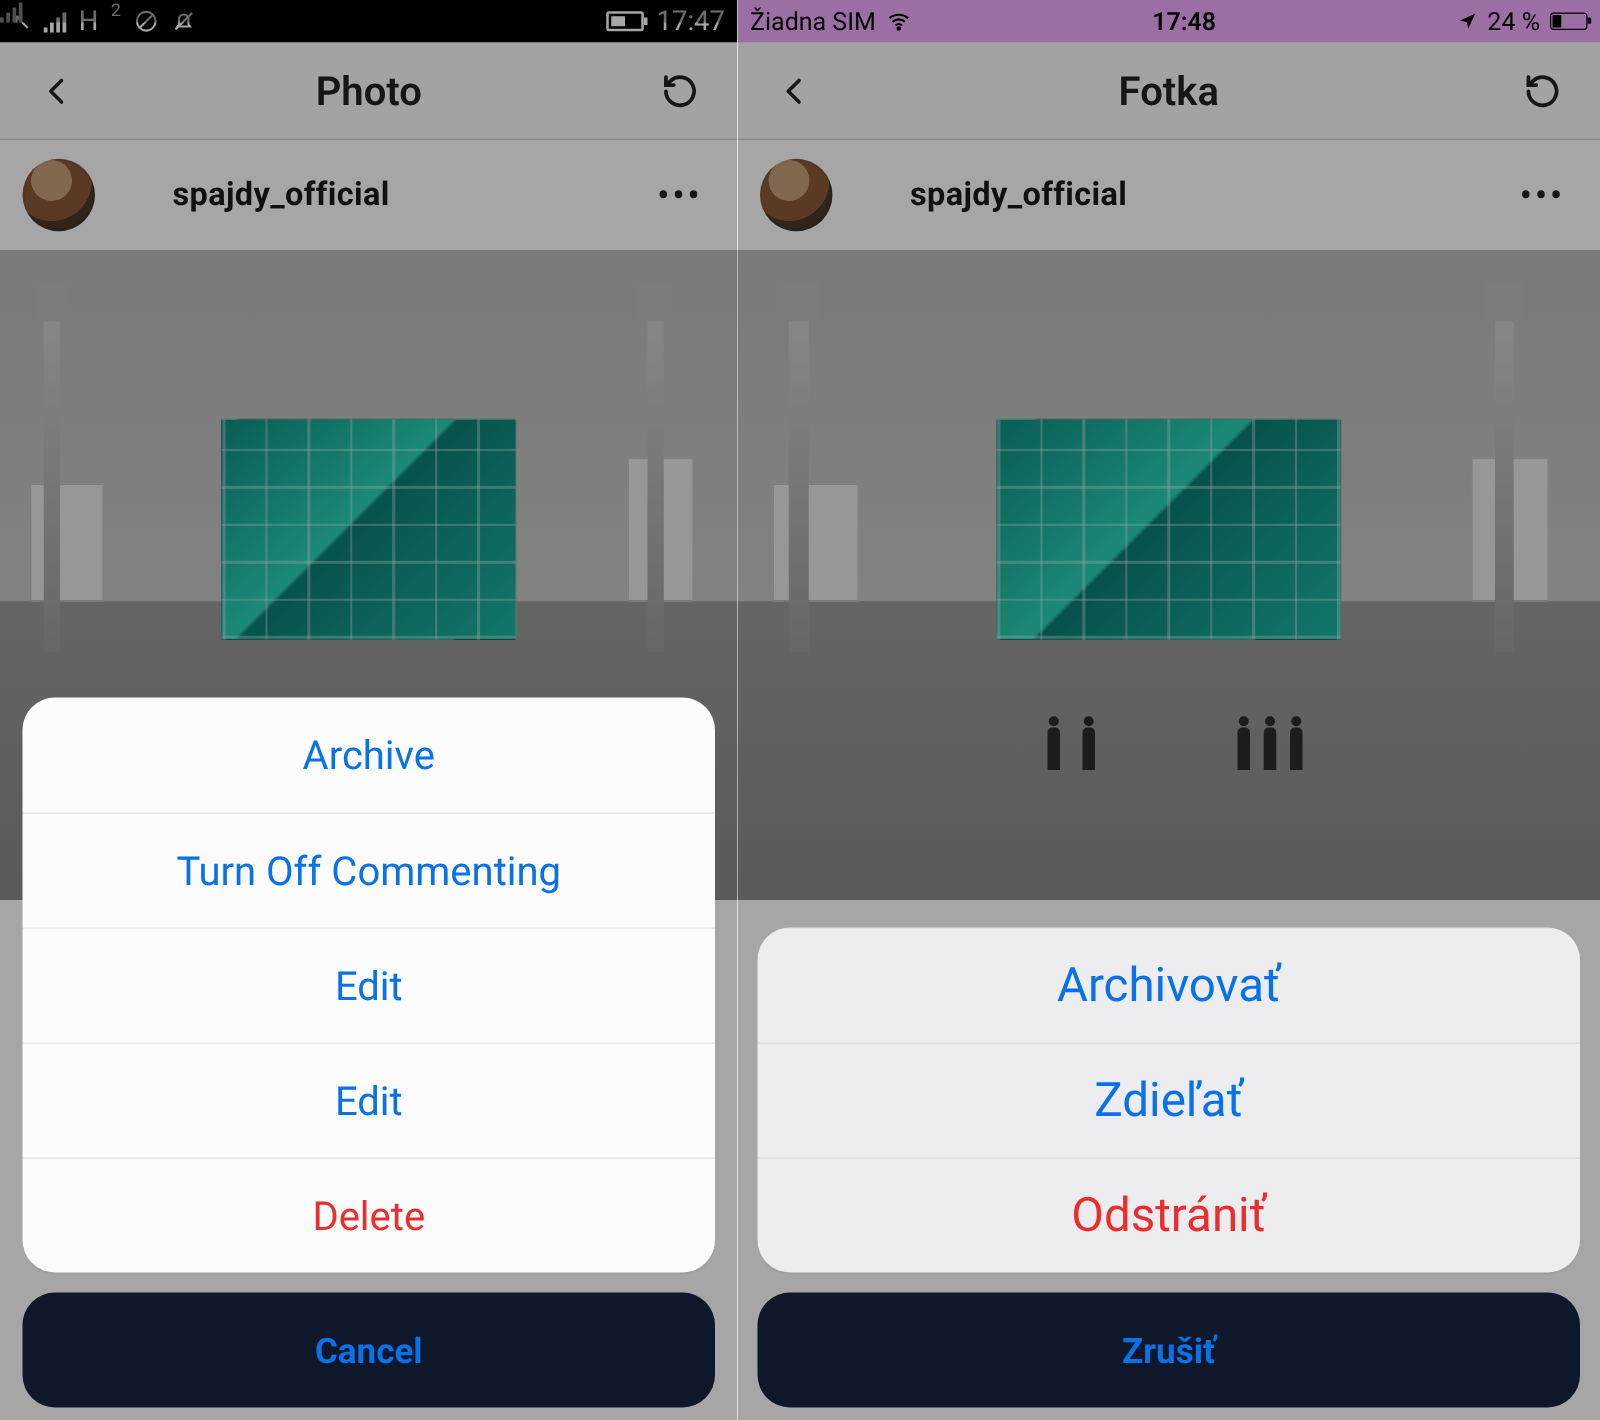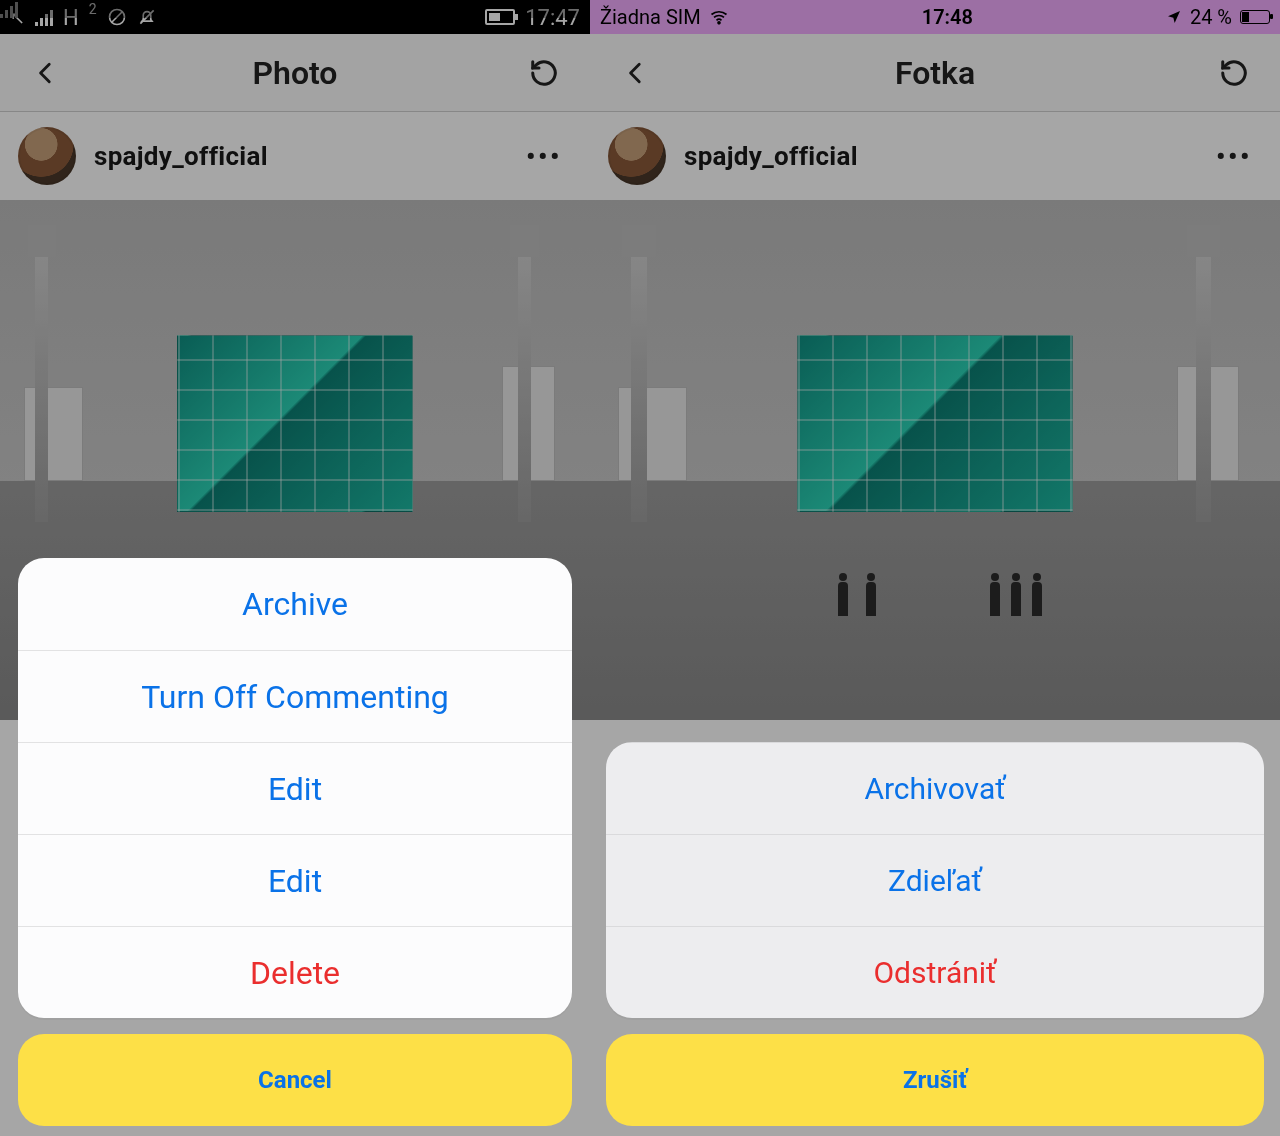--- a/index.html
+++ b/index.html
@@ -28,21 +28,21 @@
   .status.ios .battw i{ position:absolute; left:1px; top:1px; bottom:1px; width:24%; background:#000; }
 
   
   .nav { height:78px; border-bottom:1px solid #d0d0d0; display:flex; align-items:center; justify-content:space-between; padding:0 22px; background:#fafafa; }
   .nav .title { flex:1; text-align:center; font-size:32px; font-weight:600; color:#222; }
   .nav .iconbtn { width:48px; display:flex; justify-content:center; color:#222; }
 
   
   .post-head { height:88px; display:flex; align-items:center; padding:0 18px; gap:18px; background:#fff; }
   .avatar { width:58px; height:58px; border-radius:50%; background:radial-gradient(circle at 40% 30%, #c7a07a 0 30%, #8a5a3a 31% 60%, #4a382a 61% 100%); box-shadow: inset 0 0 0 2px rgba(0,0,0,.05); }
-  .uname { font-size:26px; font-weight:700; letter-spacing:.3px; color:#1a1a1a; flex:1; }
+  .uname { font-size:26px; font-weight:700; letter-spacing:.3px; color:#1a1a1a; flex:1;margin-left:44px; }
   .dots  { font-size:30px; letter-spacing:2px; color:#222; padding:10px; }
 
   
   .photo { position:relative; width:100%; height:520px; background:#7f7f7f; overflow:hidden; }
   .sky  { position:absolute; inset:0; background:linear-gradient(#bcbcbc,#d2d2d2); }
   .ground{ position:absolute; left:0; right:0; bottom:0; height:46%; background:linear-gradient(#9c9c9c,#8a8a8a); }
   .bld  { position:absolute; bottom:46%; background:#e9e9e9; border:1px solid #bdbdbd; }
   .bld.w1{ left:4%; width:10%; height:18%; }
   .bld.w2{ right:6%; width:9%; height:22%; }
   .glass{ position:absolute; left:30%; bottom:40%; width:40%; height:34%;
@@ -61,24 +61,24 @@
 
   
   .dim { position:absolute; inset:0; background:rgba(0,0,0,.35); }
 
   
   .sheet-wrap { position:absolute; left:18px; right:18px; bottom:10px; }
   .pane.right .sheet-wrap { left:16px; right:16px; bottom:10px; }
   .sheet { background:#fcfcfd; border-radius:26px; overflow:hidden; box-shadow:0 2px 0 rgba(0,0,0,.03); }
   .pane.right .sheet { background:#ededef; }
   .sheet .row { height:92px; display:flex; align-items:center; justify-content:center; font-size:32px; color:#0a72e8; border-top:1px solid rgba(0,0,0,.10); }
-  .pane.right .sheet .row { font-size:30px; border-top:1px solid rgba(0,0,0,.08); }
+  .pane.right .sheet .row { font-size:38px; border-top:1px solid rgba(0,0,0,.08); }
   .sheet .row:first-child { border-top:none; }
   .sheet .row.danger { color:#ea2e2e; }
-  .cancel { margin-top:16px; background:#fde047; border-radius:26px; height:92px; display:flex; align-items:center; justify-content:center; font-size:24px; font-weight:700; color:#0a72e8; }
+  .cancel { margin-top:16px; background:#0f172a; border-radius:26px; height:92px; display:flex; align-items:center; justify-content:center; font-size:28px; font-weight:700; color:#0a72e8; }
 
   
   .peek { position:absolute; left:22px; bottom:230px; color:#434343; font-size:22px; filter:blur(.3px); opacity:.6; }
 
   svg { display:block; }
 </style>
 </head>
 <body>
 
 <div class="split">

